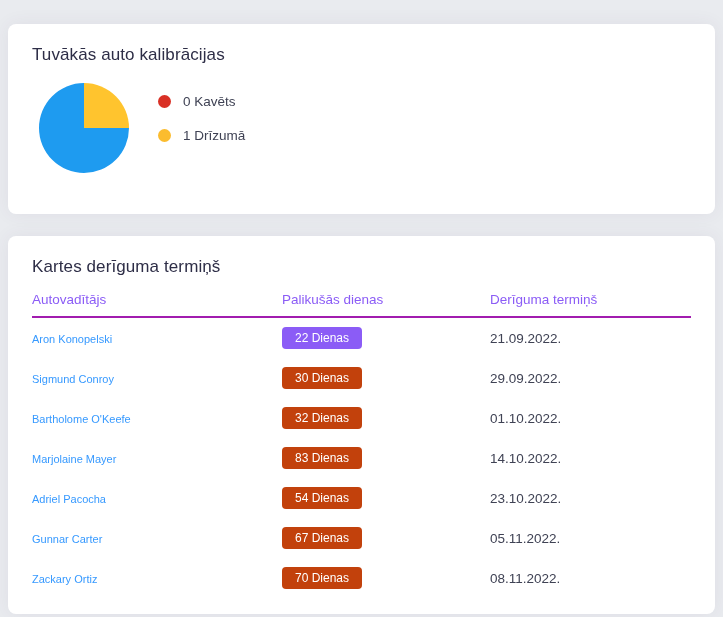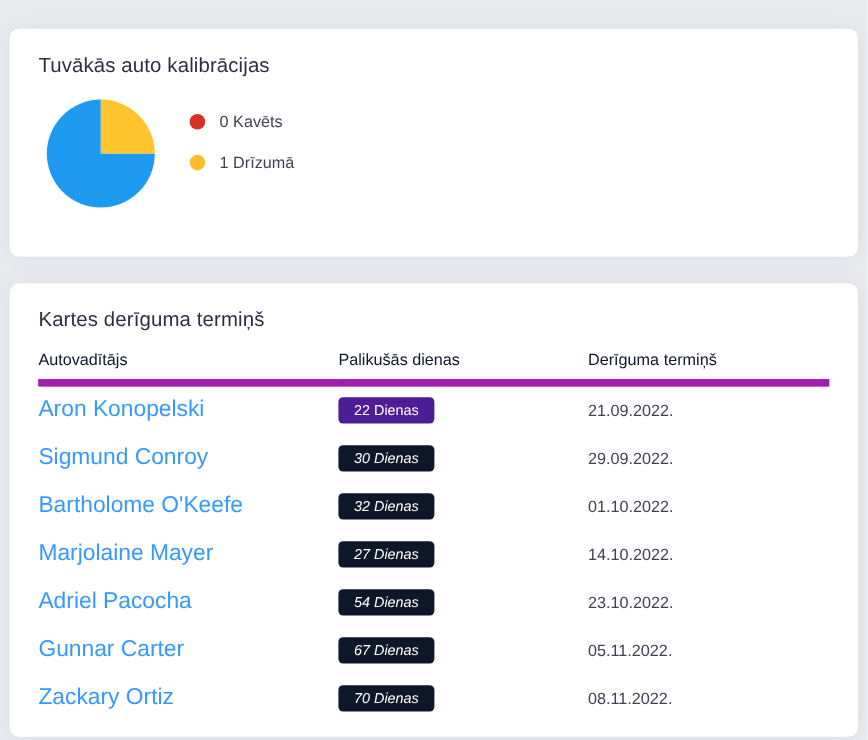--- a/index.html
+++ b/index.html
@@ -120,58 +120,58 @@
     width: 100%;
     border-collapse: collapse;
     margin-top: 14px;
     table-layout: fixed;
   }
 
   .table th {
     text-align: left;
     font-weight: 400;
     font-size: 13.5px;
-    color: #0f172a;
+    color: #8b5cf6;
     padding: 0 0 9px 0;
-    border-bottom: 6px solid #a21caf;
+    border-bottom: 2px solid #a21caf;
   }
 
   .table th.col-driver  { width: 250px; }
   .table th.col-days    { width: 208px; }
   .table th.col-expiry  { width: auto; }
 
   .table td {
     padding: 0;
     height: 40px;
     vertical-align: middle;
     font-size: 13.5px;
   }
 
   .driver-link {
     color: #3699ff;
     text-decoration: none;
-    font-size: 19px;
+    font-size: 11px;
     cursor: pointer;
   }
 
   .badge {
     display: inline-block;
     min-width: 80px;
     box-sizing: border-box;
     text-align: center;
     padding: 4px 9px;
     border-radius: 4px;
     color: #ffffff;
     font-size: 12px;
     line-height: 14px;
     white-space: nowrap;
   }
 
-  .badge-warning { background: #4c1d95; }
-  .badge-primary { background: #0f172a; font-style: italic; }
+  .badge-warning { background: #8b5cf6; }
+  .badge-primary { background: #c2410c; }
 
   .expiry-date {
     color: #3f4254;
     font-size: 13.5px;
   }
 </style>
 </head>
 <body>
 
 <div class="page">
@@ -252,21 +252,21 @@
             <span class="badge badge-primary">32 Dienas</span>
           </td>
           <td class="expiry-date">01.10.2022.</td>
         </tr>
 
         <tr>
           <td>
             <a class="driver-link">Marjolaine Mayer</a>
           </td>
           <td>
-            <span class="badge badge-primary">27 Dienas</span>
+            <span class="badge badge-primary">83 Dienas</span>
           </td>
           <td class="expiry-date">14.10.2022.</td>
         </tr>
 
         <tr>
           <td>
             <a class="driver-link">Adriel Pacocha</a>
           </td>
           <td>
             <span class="badge badge-primary">54 Dienas</span>

